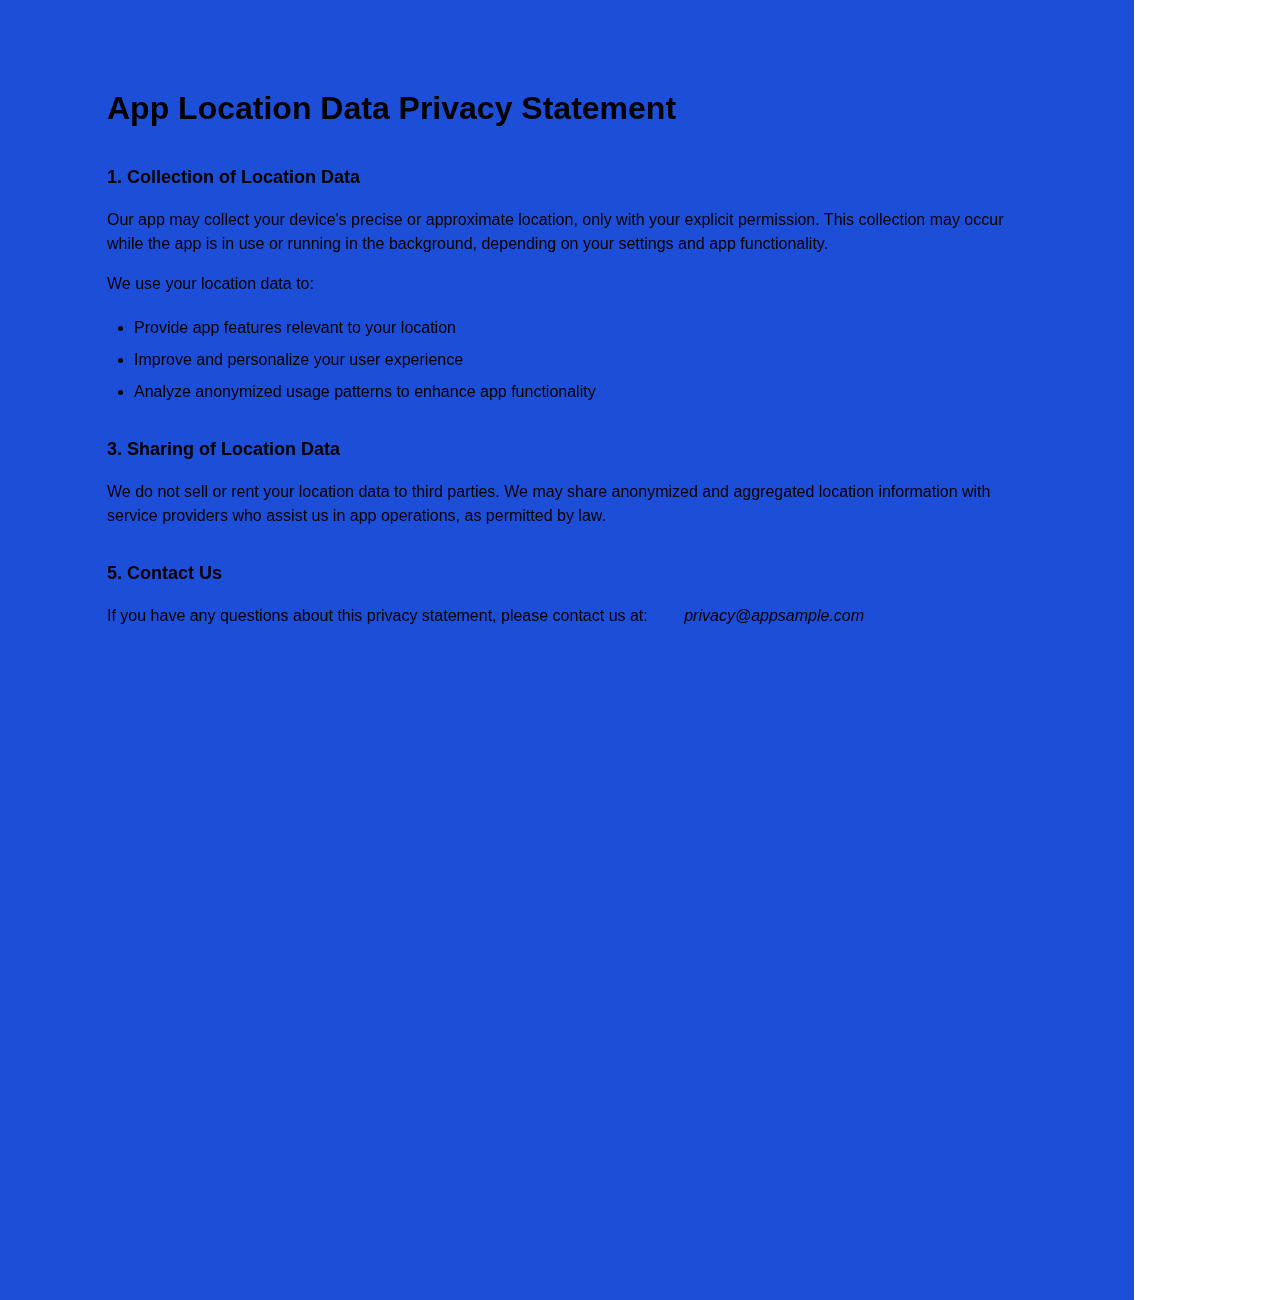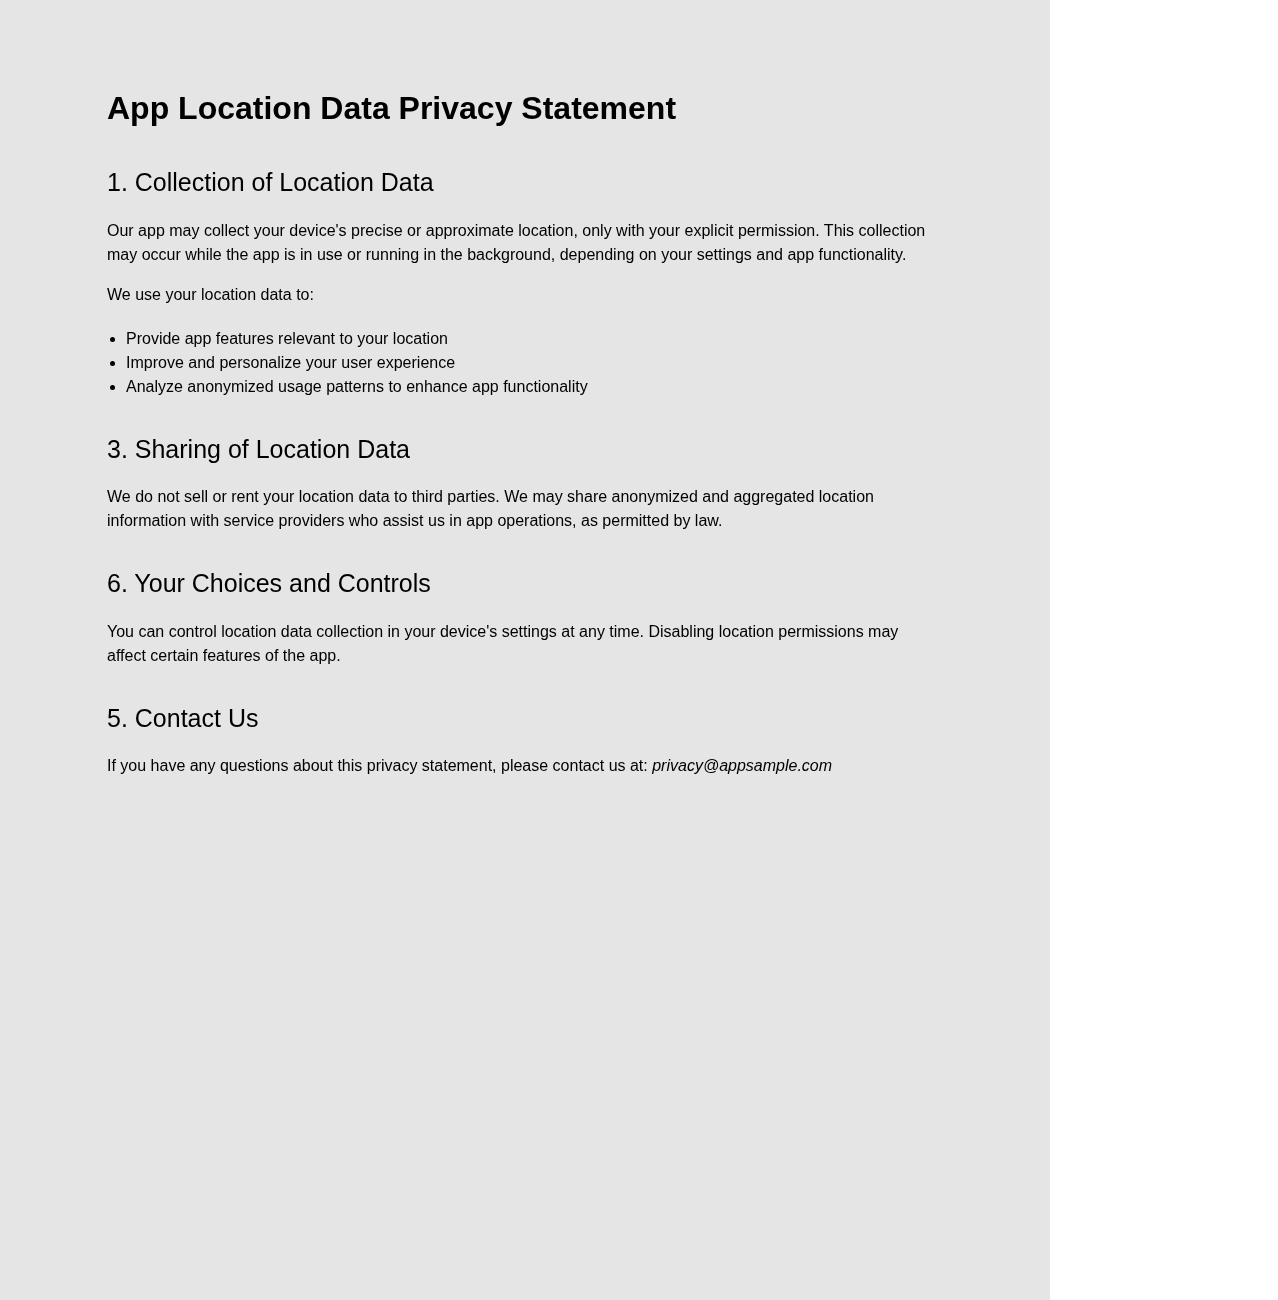--- a/index.html
+++ b/index.html
@@ -7,50 +7,51 @@
     padding: 0;
     background: #ffffff;
   }
   body {
     font-family: "Liberation Sans", sans-serif;
     font-size: 16px;
     line-height: 1.5;
     color: #000000;
   }
   .page {
-    width: 1050px;
+    width: 1134px;
     min-height: 1300px;
     box-sizing: border-box;
     padding: 84px 113px 60px 107px;
-    background: #e5e5e5;
+    background: #1d4ed8;
   }
   h1 {
     font-size: 32px;
     line-height: 1.5;
     font-weight: bold;
     margin: 0 0 26px 0;
   }
   h2 {
-    font-size: 25px;
+    font-size: 18px;
     line-height: 1.5;
-    font-weight: normal;
+    font-weight: bold;
     margin: 32px 0 17px 0;
   }
   p {
     margin: 16px 0;
   }
   ul {
     margin: 20px 0 16px 0;
     padding-left: 19px;
   }
   li {
-    margin: 0;
+    margin: 8px;
   }
   em.email {
     font-style: italic;
+    margin-left: 32px;
   }
 </style>
 </head>
 <body>
 
 <div class="page">
 
   <h1>App Location Data Privacy Statement</h1>
 
 
@@ -70,23 +71,19 @@
 
   <section>
     <h2>3. Sharing of Location Data</h2>
     <p>We do not sell or rent your location data to third parties. We may share anonymized and aggregated location information with service providers who assist us in app operations, as permitted by law.</p>
   </section>
 
   <section>
   </section>
 
 
-  <section>
-    <h2>6. Your Choices and Controls</h2>
-    <p>You can control location data collection in your device's settings at any time. Disabling location permissions may affect certain features of the app.</p>
-  </section>
 
   <section>
     <h2>5. Contact Us</h2>
     <p><span>If you have any questions about this privacy statement, please contact us at: </span><em class="email">privacy@appsample.com</em></p>
   </section>
 
 </div>
 
 </body></html>

